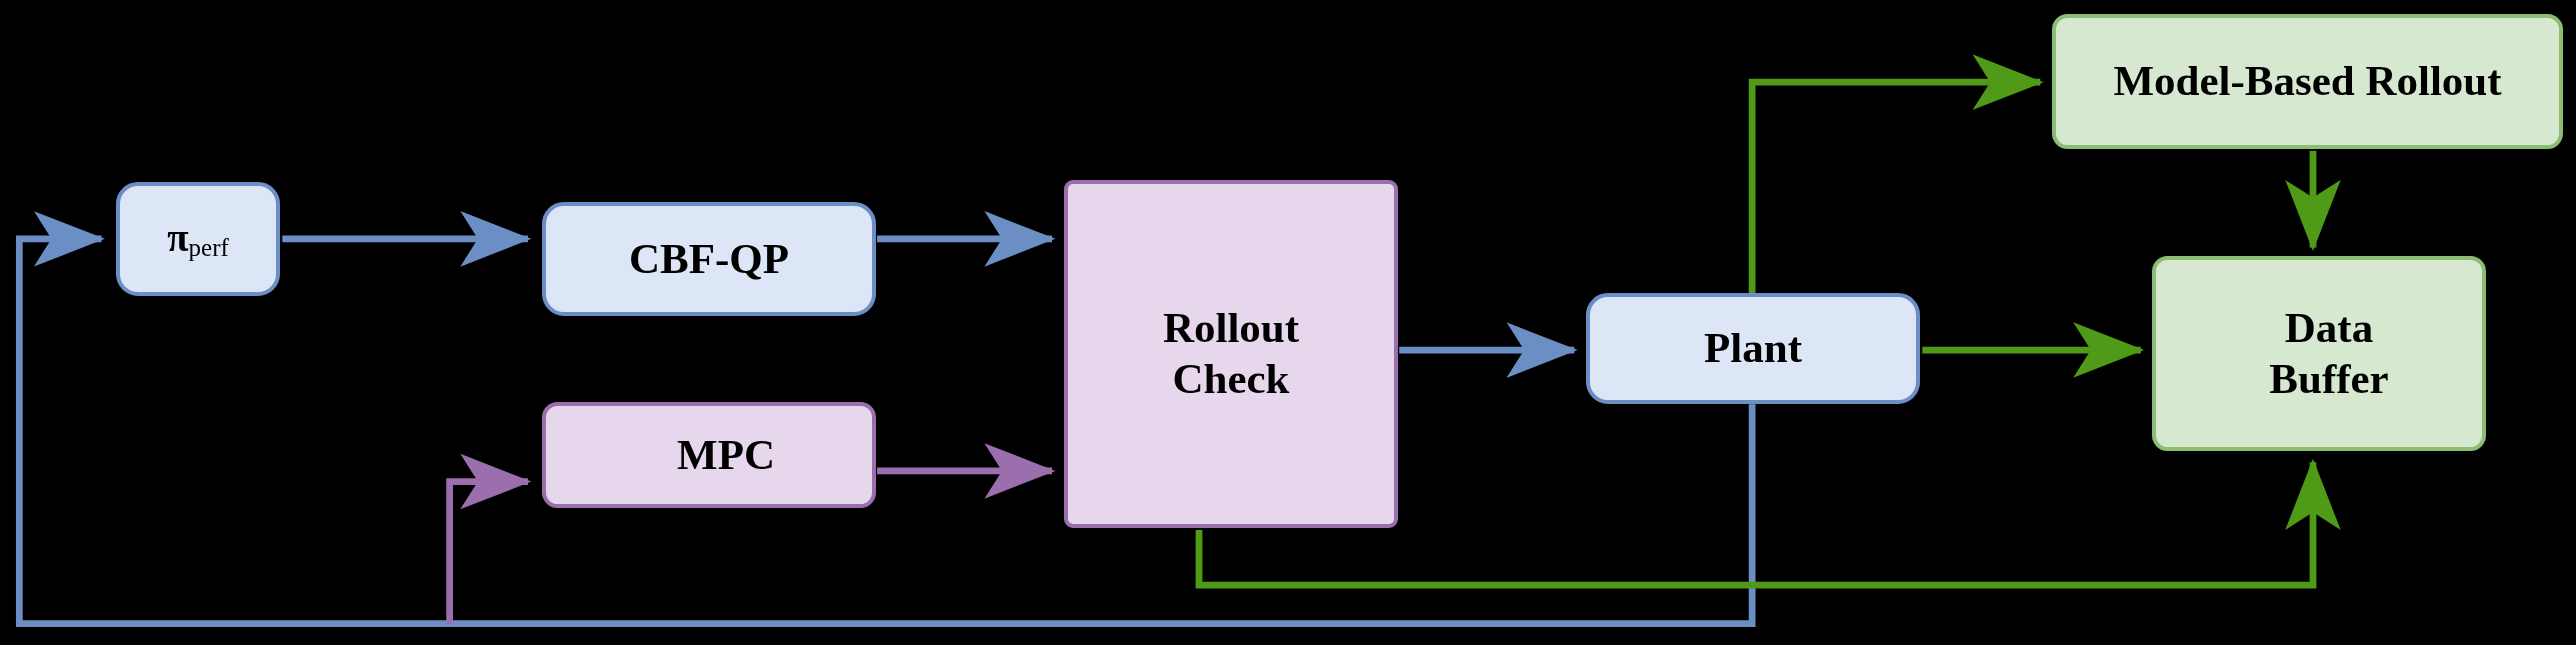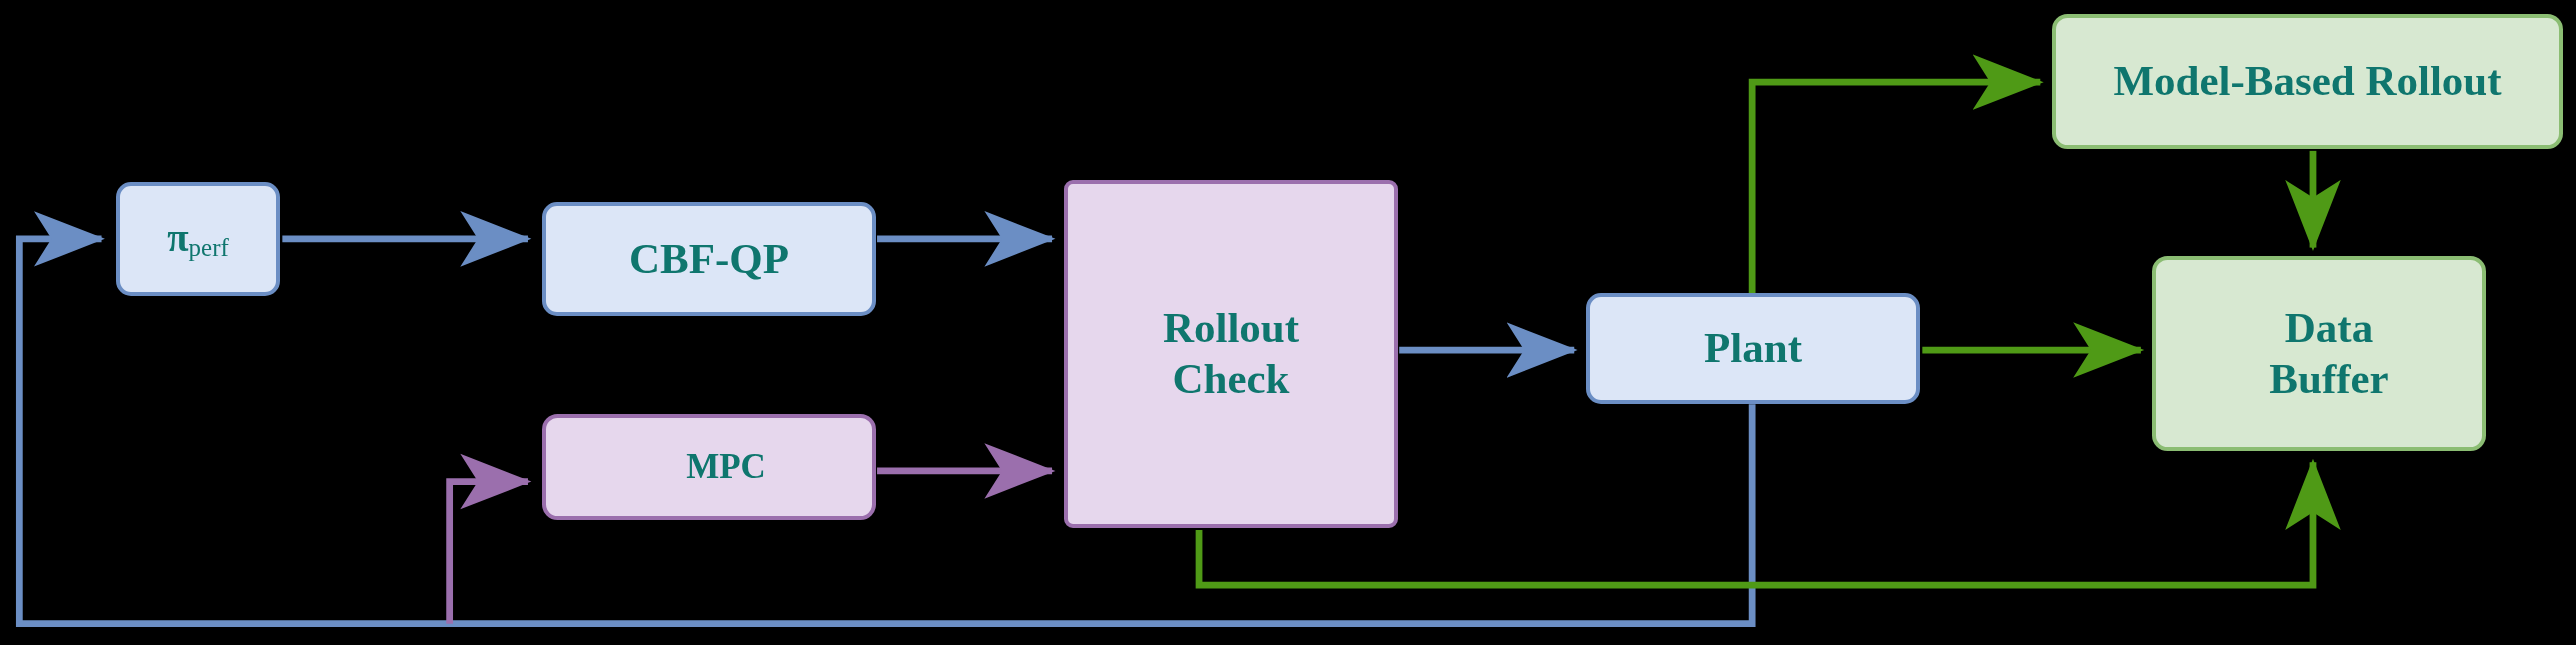--- a/index.html
+++ b/index.html
@@ -24,56 +24,56 @@
     height: 646px;
     pointer-events: none;
   }
   .node {
     position: absolute;
     box-sizing: border-box;
     display: flex;
     align-items: center;
     justify-content: center;
     text-align: center;
-    color: #0f766e;
+    color: #000000;
     font-weight: bold;
     line-height: 1.18;
     border-style: solid;
     z-index: 5;
     font-family: Liberation Serif, serif;
   }
   .node-label {
     display: block;
     white-space: pre-line;
   }
   
   .n-blue {
     background: #dce6f7;
     border-color: #6b8ec4;
     border-width: 4.8px;
-    border-radius: 15px;
+    border-radius: 22px;
   }
   
   .n-purple {
     background: #e6d7ed;
     border-color: #9b6fad;
     border-width: 4.8px;
     border-radius: 15.5px;
   }
   
   .n-green {
     background: #d7e8d1;
     border-color: #8bbd73;
     border-width: 4.8px;
     border-radius: 15.5px;
   }
 
   #node-pi-perf   { left: 116px; top: 182px; width: 164px; height: 114px; font-size: 39px; }
   #node-cbf-qp    { left: 542px; top: 182px; width: 334px; height: 114px; font-size: 43px; margin-top: 20px; }
-  #node-mpc       { left: 542px; top: 414px; width: 334px; height: 106px; font-size: 35px; padding-left: 34px; }
+  #node-mpc       { left: 542px; top: 402px; width: 334px; height: 106px; font-size: 43px; padding-left: 34px; }
   #node-rollout   { left: 1064px; top: 180px; width: 334px; height: 348px; font-size: 43px; border-radius: 9px; }
   #node-plant     { left: 1586px; top: 293px; width: 334px; height: 111px; font-size: 43px; }
   #node-mbr       { left: 2052px; top: 13.5px; width: 511px; height: 135px; font-size: 43px; }
   #node-buffer    { left: 2152px; top: 256px; width: 334px; height: 195px; font-size: 43px; padding-left: 20px; }
 
   .pi-sym { font-style: normal; }
   .pi-sub { font-size: 0.64em; vertical-align: -0.22em; font-weight: normal; }
 </style>
 </head>
 <body>

